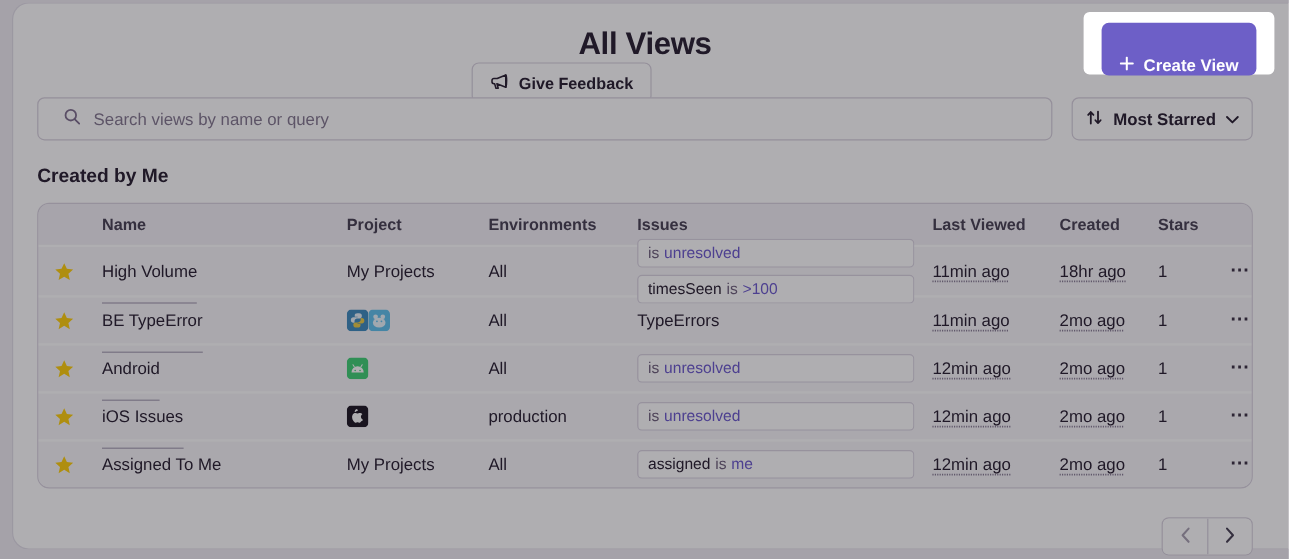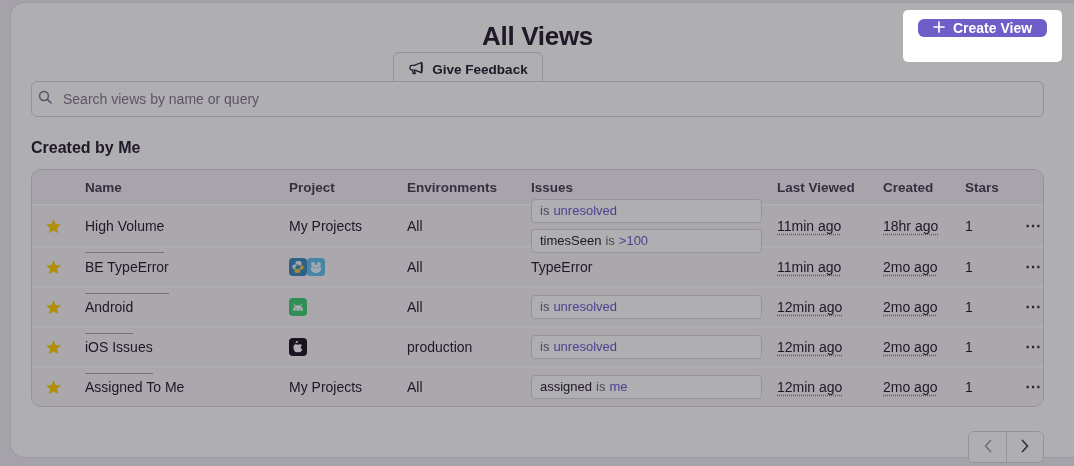--- a/index.html
+++ b/index.html
@@ -19,21 +19,21 @@
   .header-row { display:flex; justify-content:space-between; align-items:center; height:34px;flex-direction:column; }
   .page-title { margin:0; font-size:26px; font-weight:700; color:#2B2233; letter-spacing:-0.3px; }
   .actions { display:flex; align-items:flex-end; }
   .btn { display:flex; align-items:center; justify-content:center; gap:8px; cursor:pointer;
          border-radius:6px; font-size:13.5px; font-weight:600; color:#2B2233;
          background:#fff; border:1px solid #D8D2DE; height:34px; padding:0 14px; }
   .btn-feedback { margin-right:139px; }
   
   .filter-row { display:flex; gap:16px; margin-top:26px; }
   .searchbox { flex:1; height:36px; border:1px solid #D8D2DE; border-radius:6px; background:#fff;
-               display:flex; align-items:center; gap:8px; padding:0 5px; }
+               display:flex; align-items:center; gap:8px; padding:0 20px; }
   .searchbox input { flex:1; border:none; outline:none; background:transparent;
                      font-family:"Liberation Sans",sans-serif; font-size:14px; color:#2B2233; }
   .searchbox input::placeholder { color:#857A91; }
   .sort-btn { width:151px; height:36px; border:1px solid #D8D2DE; border-radius:6px; background:#fff;
               display:flex; align-items:center; justify-content:center; gap:8px;
               font-size:14px; font-weight:600; color:#2B2233; cursor:pointer; }
   
   .section-title { margin:22px 0 12px; font-size:16px; font-weight:700; color:#2B2233; }
   
   .views-table { border:1px solid #DAD4E0; border-radius:10px; overflow:hidden; background:#F8F7FA; }
@@ -62,21 +62,21 @@
   
   .pager { display:flex; justify-content:flex-end; margin-top:24px; }
   .pgroup { display:flex; border:1px solid #D8D2DE; border-radius:6px; overflow:hidden; background:#fff; }
   .pbtn { width:37px; height:30px; display:flex; align-items:center; justify-content:center;
           background:#fff; border:none; cursor:pointer; }
   .pbtn + .pbtn { border-left:1px solid #D8D2DE; }
   
   .dim-overlay { position:absolute; inset:0; background:rgba(12,9,17,0.33); z-index:40; }
   .spotlight { position:absolute; left:903px; top:10px; width:159px; height:52px;
                background:#FFFFFF; border-radius:5px; z-index:50; }
-  .btn-create { position:absolute; left:15px; top:9px; width:129px; height:18px;
+  .btn-create { position:absolute; left:15px; top:9px; width:129px; height:44px;
                 display:flex; align-items:flex-end; justify-content:center; gap:8px;
                 background:#6D5FC7; color:#FFFFFF; border:none; border-radius:6px;
                 font-family:"Liberation Sans",sans-serif; font-size:14px; font-weight:600; cursor:pointer; }
 </style>
 </head>
 <body>
 
 <div class="panel">
 
   <div class="header-row">
@@ -97,20 +97,34 @@
   <div class="filter-row">
     <div class="searchbox">
       <span>
         <svg width="16" height="16" viewBox="0 0 16 16" fill="none" stroke="#80708F" stroke-width="1.5" stroke-linecap="round">
           <circle cx="7" cy="7" r="4.4"></circle>
             <path d="M10.4 10.4 14 14"></path>
         </svg>
       </span>
       <input type="text" placeholder="Search views by name or query" style="">
     </div>
+    <button class="sort-btn">
+      <span>
+        <svg width="16" height="16" viewBox="0 0 16 16" fill="none" stroke="#2B2233" stroke-width="1.5" stroke-linecap="round" stroke-linejoin="round">
+          <path d="M5 13V3.4M5 3.4 2.8 5.8M5 3.4l2.2 2.4"></path>
+          <path d="M11 3v9.6M11 12.6l-2.2-2.4M11 12.6l2.2-2.4"></path>
+        </svg>
+      </span>
+      <span>Most Starred</span>
+      <span>
+        <svg width="12" height="8" viewBox="0 0 12 8" fill="none" stroke="#2B2233" stroke-width="1.6" stroke-linecap="round" stroke-linejoin="round">
+          <path d="m1.5 1.5 4.5 4.5 4.5-4.5"></path>
+        </svg>
+      </span>
+    </button>
   </div>
 
   <h2 class="section-title">Created by Me</h2>
 
   <div class="views-table">
     <div class="thead grid-cols">
       <div class="hd"></div>
       <div class="hd first-col">Name</div>
       <div class="hd divided">Project</div>
       <div class="hd divided">Environments</div>
@@ -169,21 +183,21 @@
                   <circle cx="16" cy="8" r="2.6" fill="#EAF6FC"></circle>
     <ellipse cx="12" cy="14.5" rx="7" ry="5.5" fill="#EAF6FC"></ellipse>
     <circle cx="9.5" cy="13" r="1" fill="#62C2EE"></circle>
                   <circle cx="14.5" cy="13" r="1" fill="#62C2EE"></circle>
                 </svg>
               </span>
             </span>
           </div>
           <div class="cell">All</div>
           <div class="cell cell-query">
-            <span class="q-plain">TypeError</span>
+            <span class="q-plain">TypeErrors</span>
           </div>
           <div class="cell"><span class="time-val">11min ago</span></div>
           <div class="cell"><span class="time-val">2mo ago</span></div>
           <div class="cell">1</div>
           <div class="cell"><button class="menu-btn">⋯</button></div>
         </div>
         <div class="trow grid-cols">
           <div class="cell cell-star">
             <button class="menu-btn" style="padding: 0px; line-height: 0;"><span><svg width="17" height="17" viewBox="0 0 16 16">
   <polygon points="8,1.2 10.1,5.7 15,6.2 11.3,9.5 12.4,14.4 8,11.8 3.6,14.4 4.7,9.5 1,6.2 5.9,5.7" fill="#FFD00E"></polygon>

